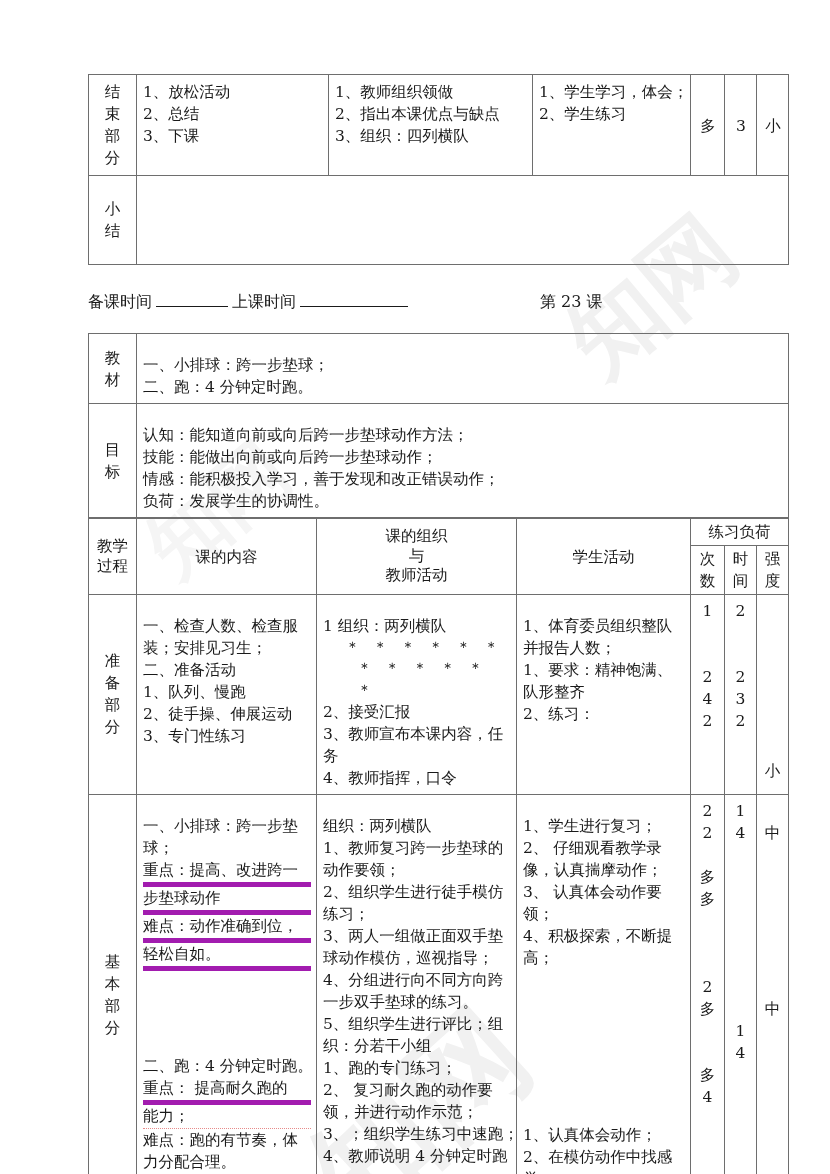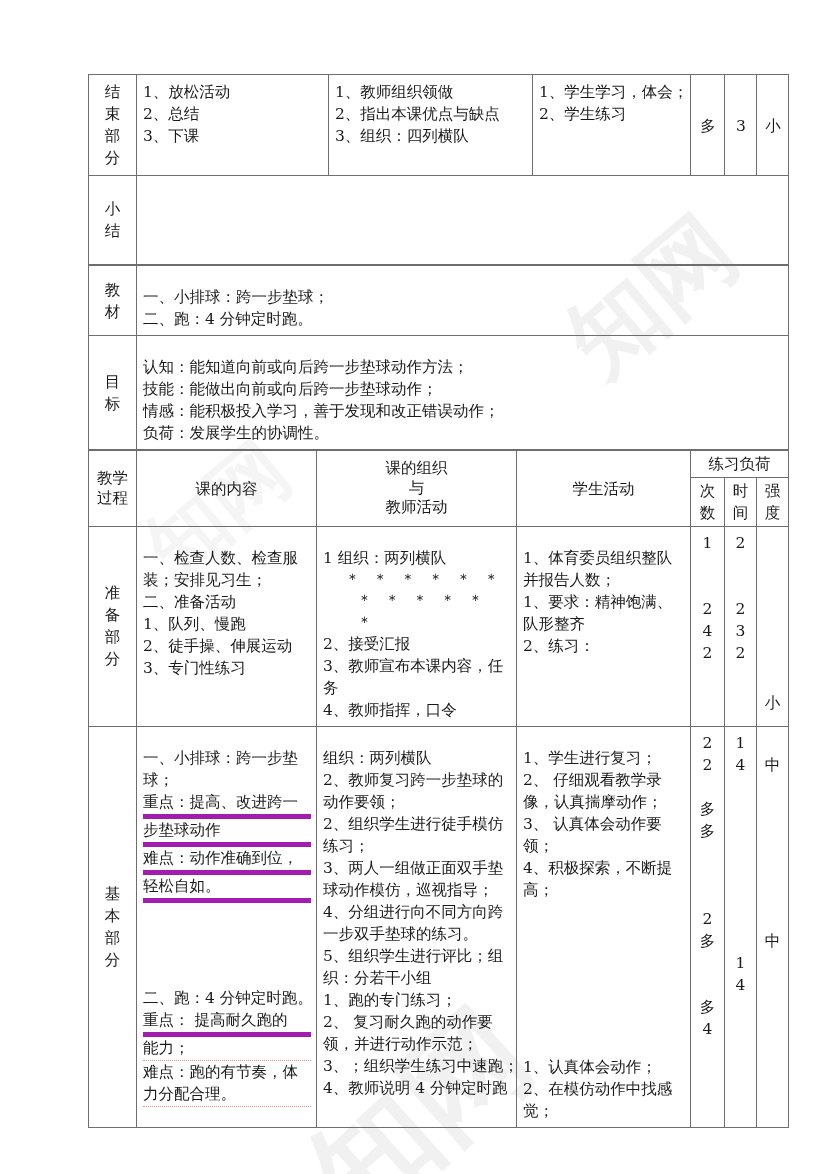--- a/index.html
+++ b/index.html
@@ -215,20 +215,27 @@
       <td class="vlabel tall">
         <span>小</span>
         <span>结</span>
       </td>
       <td colspan="6">&nbsp;</td>
     </tr>
   </tbody>
     </table>
 
 
+  <div class="meta-row">
+    <span class="meta-label">备课时间</span>
+    <span class="blank short"></span>
+    <span class="meta-label">上课时间</span>
+    <span class="blank long"></span>
+    <span class="lesson-no">第 23 课</span>
+  </div>
 
   <table class="doc" id="mat-table">
     <colgroup>
       <col style="width:48px">
       <col style="width:652px">
     </colgroup>
     <tbody>
         <tr>
       <td class="vlabel">
         <span>教</span>
@@ -368,21 +375,21 @@
 
         <span class="line">二、跑：4 分钟定时跑。</span>
         <span class="line uw">重点： 提高耐久跑的</span>
         <span class="line uw2">能力；</span>
         <span class="line">难点：跑的有节奏，体</span>
         <span class="line uw2">力分配合理。</span>
       </td>
 
       <td>
         <span class="line">组织：两列横队</span>
-        <span class="line">2、教师复习跨一步垫球的</span>
+        <span class="line">1、教师复习跨一步垫球的</span>
         <span class="line">动作要领；</span>
         <span class="line">2、组织学生进行徒手模仿</span>
         <span class="line">练习；</span>
         <span class="line">3、两人一组做正面双手垫</span>
         <span class="line">球动作模仿，巡视指导；</span>
         <span class="line">4、分组进行向不同方向跨</span>
         <span class="line">一步双手垫球的练习。</span>
         <span class="line">5、组织学生进行评比；组</span>
         <span class="line">织：分若干小组</span>
         <span class="line">1、跑的专门练习；</span>

